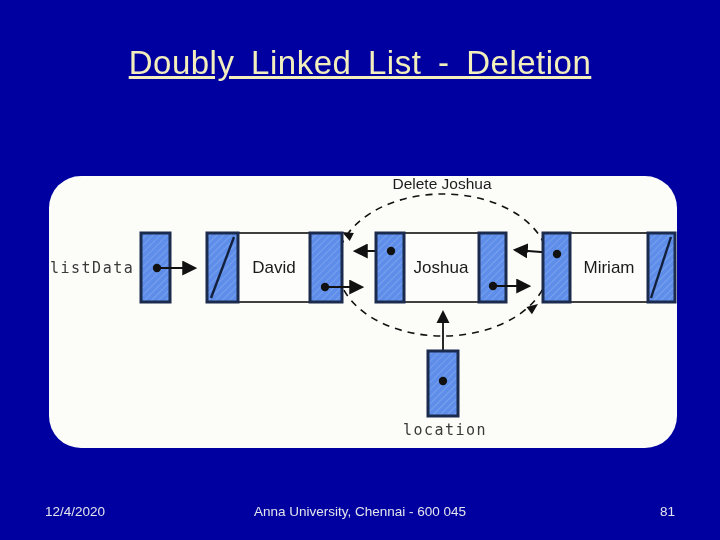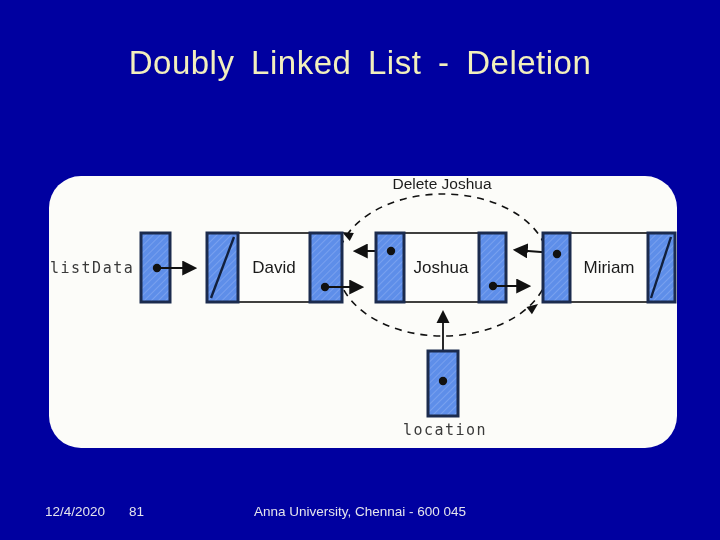--- a/index.html
+++ b/index.html
@@ -13,33 +13,35 @@
   .slide-title{
     position:absolute;
     top:44px;left:0;width:720px;
     margin:0;
     text-align:center;
     font-size:33px;
     font-weight:400;
     letter-spacing:0.5px;
     word-spacing:7px;
     color:#F2EFBD;
+    text-decoration:underline;
   }
   .diagram-panel{
     position:absolute;
     left:49px;top:176px;
     width:628px;height:272px;
     background:#FCFCF9;
     border-radius:32px;
   }
   .diagram-panel svg{display:block;}
   .footer{
     position:absolute;
     left:45px;right:45px;top:504px;
     display:flex;
+    justify-content:space-between;
     align-items:baseline;
     color:#E4E4EC;
     font-size:13.5px;
   }
   .footer .center{
     position:absolute;
     left:0;right:0;
     text-align:center;
   }
   .footer .page{position:relative;z-index:1;margin-left:24px;}

